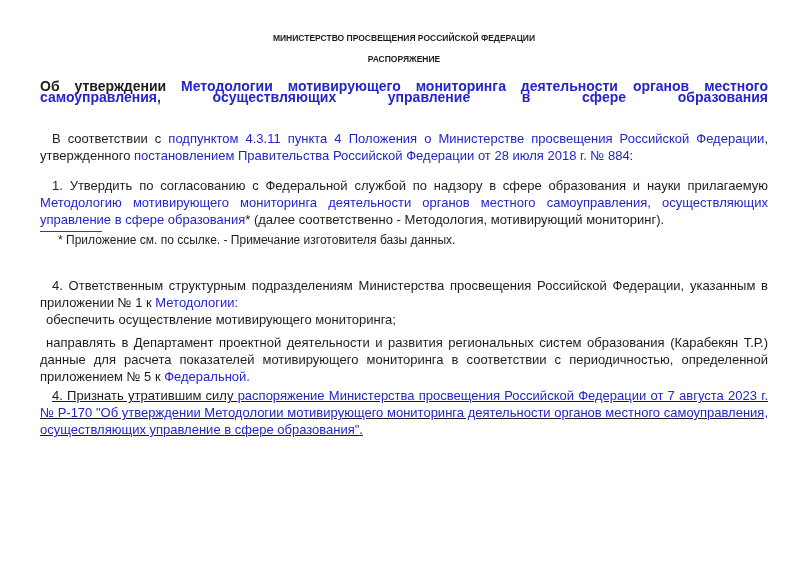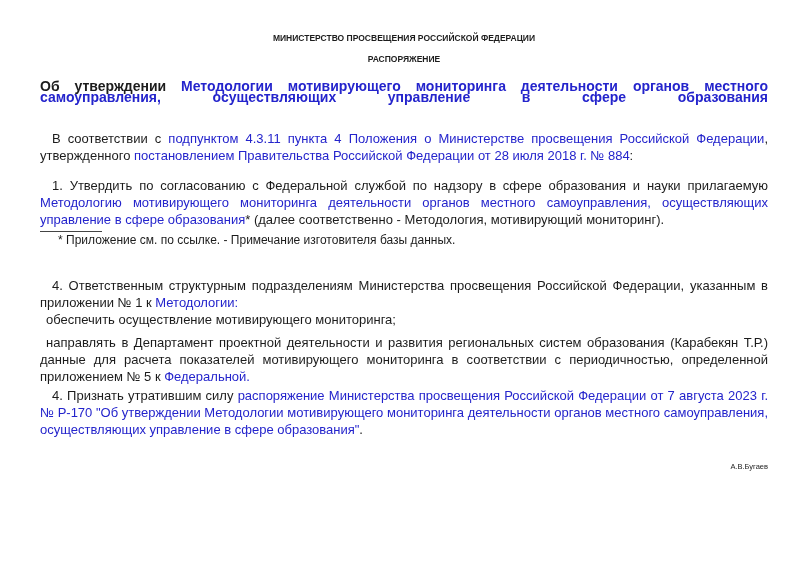--- a/index.html
+++ b/index.html
@@ -47,21 +47,21 @@
   .footnote{
     margin-top:2px;
     font-size:12px;line-height:12px;
     text-indent:18px;
     text-align:left;
   }
   .p2{margin-top:31px;}
   .p2a{}
   .p2b{margin-top:6px;}
   .p3{margin-top:7px;}
-  .p4{margin-top:2px;}
+  .p4{margin-top:2px;text-decoration:underline;}
   .link{color:#2424cc;text-decoration:none;cursor:pointer;}
   .doc-title .link{color:#2424cc;}
   .signature{
     margin-top:23px;
     text-align:right;
     font-size:7.5px;line-height:12px;
   }
 </style>
 </head>
 <body>
@@ -84,17 +84,16 @@
     <p class="p2 indent"><span>4. Ответственным структурным подразделениям Министерства просвещения Российской Федерации, указанным в приложении № 1 к </span><span class="link">Методологии:</span></p>
 
     <p class="p2a sm-indent">обеспечить осуществление мотивирующего мониторинга;</p>
 
     <p class="p2b sm-indent"><span>направлять в Департамент проектной деятельности и развития региональных систем образования (Карабекян Т.Р.) данные для расчета показателей мотивирующего мониторинга в соответствии с периодичностью, определенной приложением № 5 к </span><span class="link">Федеральной.</span></p>
 
 
     <p class="p4 indent"><span>4. Признать утратившим силу </span><span class="link">распоряжение Министерства просвещения Российской Федерации от 7 августа 2023 г. № Р-170 "Об утверждении Методологии мотивирующего мониторинга деятельности органов местного самоуправления, осуществляющих управление в сфере образования"</span><span>.</span></p>
 
     <div class="signature">
-      <div>А.В.Бугаев</div>
     </div>
 
   </div>
 </div>
 
 </body></html>

